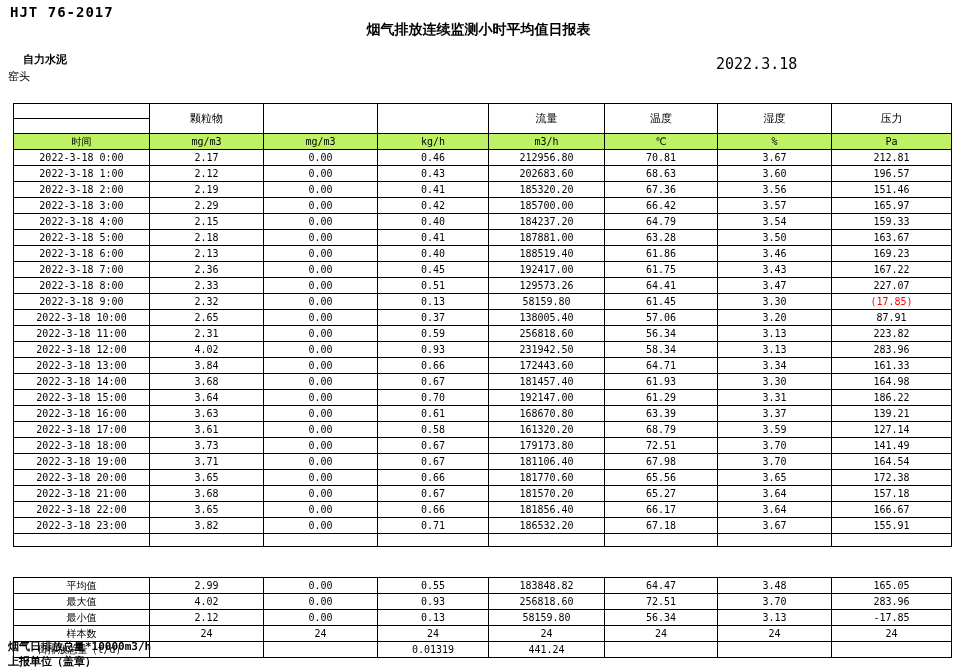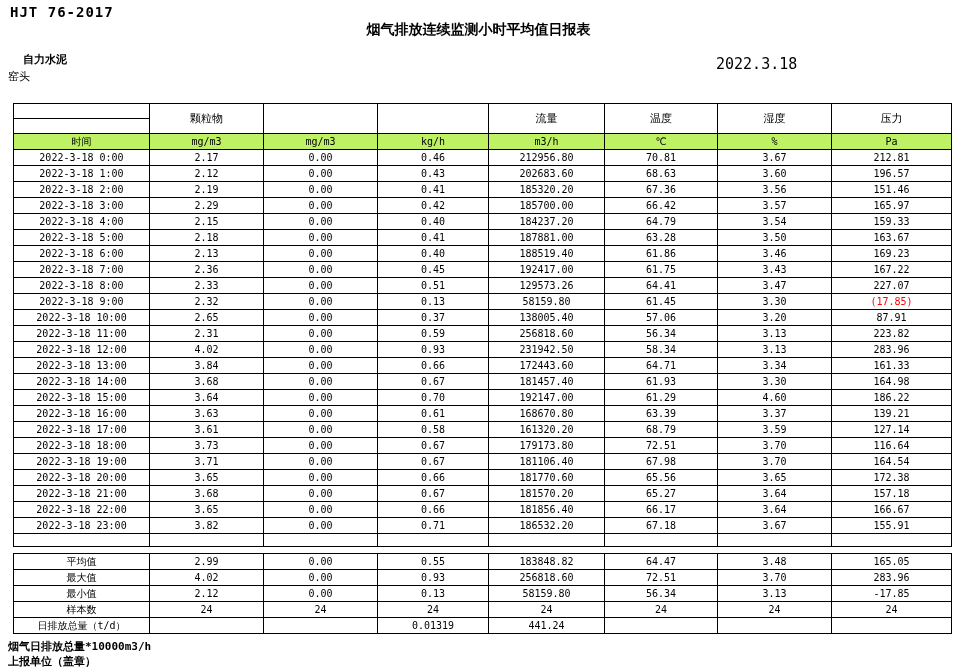--- a/index.html
+++ b/index.html
@@ -8,21 +8,21 @@
     font-family:"DejaVu Sans Mono","DejaVu Sans",monospace;
     color:#000;overflow:hidden;
   }
   .std{position:absolute;left:10px;top:4px;font-weight:bold;font-size:14px;letter-spacing:1px;}
   .title{position:absolute;left:0;top:21px;width:957px;text-align:center;font-weight:bold;font-size:14px;}
   .company{position:absolute;left:0;top:52px;font-weight:bold;font-size:11px;margin-left:23px;}
   .station{position:absolute;left:8px;top:69px;font-weight:normal;font-size:11px;}
   .date{position:absolute;left:716px;top:55px;font-size:15px;}
   table{border-collapse:collapse;table-layout:fixed;position:absolute;left:13px;}
   #main-table{top:103px;padding-left:32px;}
-  #summary-table{top:553px;}
+  #summary-table{top:577px;}
   td{border:1px solid #000;font-size:10px;text-align:center;padding:0;height:15px;line-height:15px;overflow:hidden;white-space:nowrap;}
   #main-table thead td.name{height:29px;line-height:29px;font-size:11px;}
   #main-table thead td.half{height:14px;line-height:14px;}
   tr.units td{background:#bef264;}
   tbody tr td{height:15px;}
   tr.blank td{height:12px;}
   td.red{color:#ff0000;}
   .note1{position:absolute;left:8px;top:639px;font-weight:bold;font-size:11px;}
   .note2{position:absolute;left:8px;top:654px;font-weight:bold;font-size:11px;}
   .note3{position:absolute;left:185px;top:654px;font-weight:bold;font-size:11px;margin-top:20px;}
@@ -223,21 +223,21 @@
         <td>3.30</td>
         <td>164.98</td>
       </tr>
       <tr>
         <td>2022-3-18 15:00</td>
         <td>3.64</td>
         <td>0.00</td>
         <td>0.70</td>
         <td>192147.00</td>
         <td>61.29</td>
-        <td>4.60</td>
+        <td>3.31</td>
         <td>186.22</td>
       </tr>
       <tr>
         <td>2022-3-18 16:00</td>
         <td>3.63</td>
         <td>0.00</td>
         <td>0.61</td>
         <td>168670.80</td>
         <td>63.39</td>
         <td>3.37</td>
@@ -254,21 +254,21 @@
         <td>127.14</td>
       </tr>
       <tr>
         <td>2022-3-18 18:00</td>
         <td>3.73</td>
         <td>0.00</td>
         <td>0.67</td>
         <td>179173.80</td>
         <td>72.51</td>
         <td>3.70</td>
-        <td>116.64</td>
+        <td>141.49</td>
       </tr>
       <tr>
         <td>2022-3-18 19:00</td>
         <td>3.71</td>
         <td>0.00</td>
         <td>0.67</td>
         <td>181106.40</td>
         <td>67.98</td>
         <td>3.70</td>
         <td>164.54</td>

